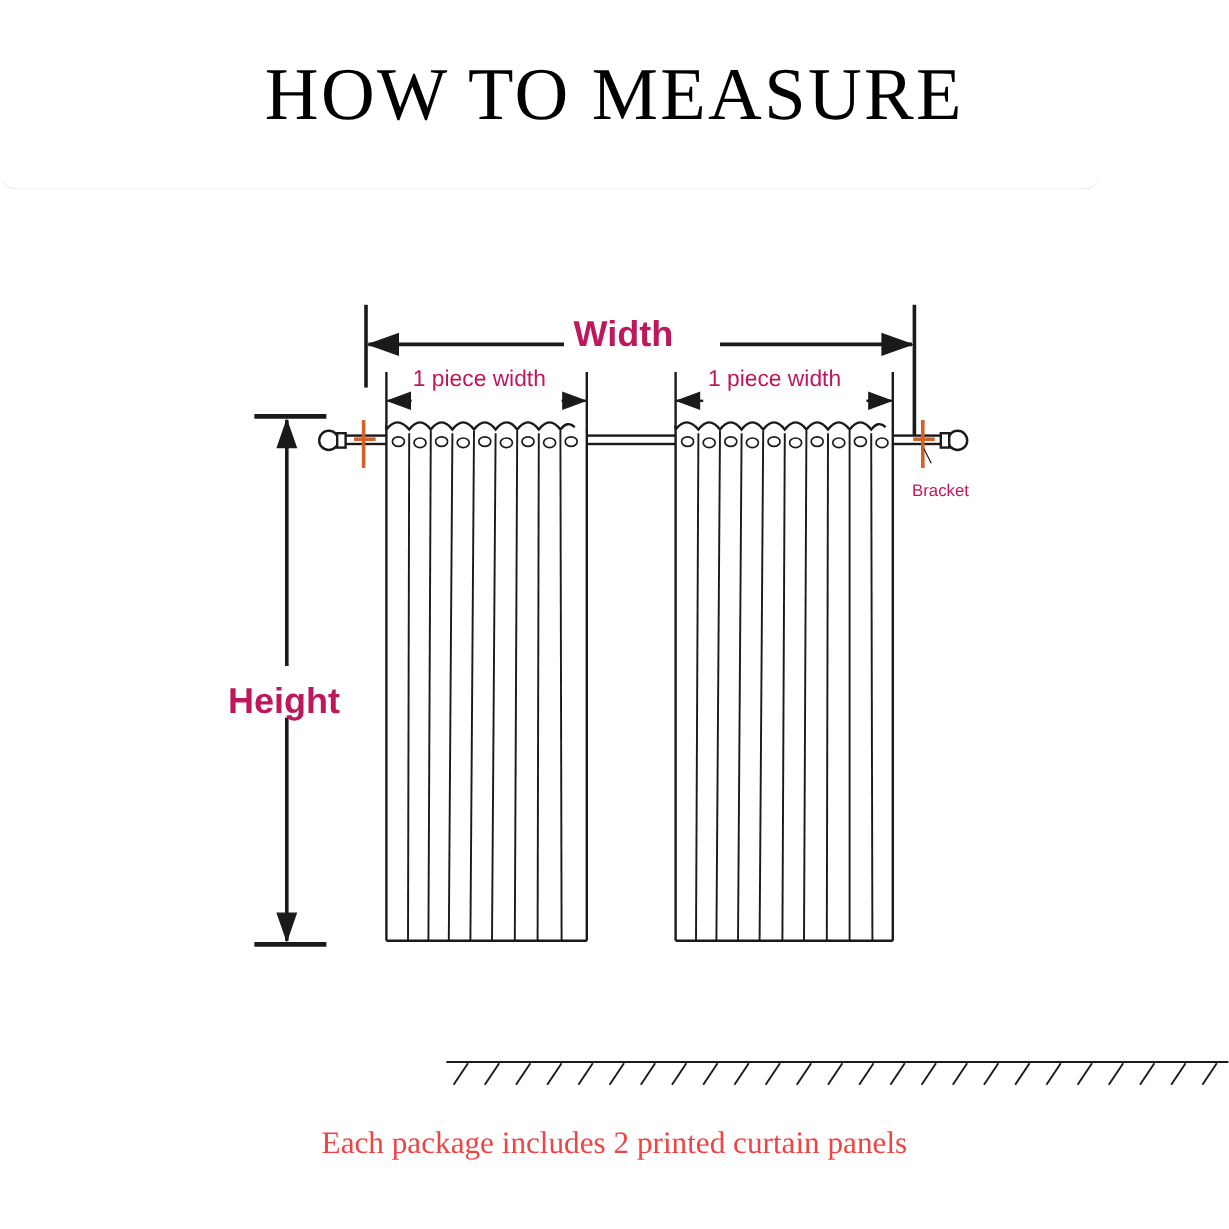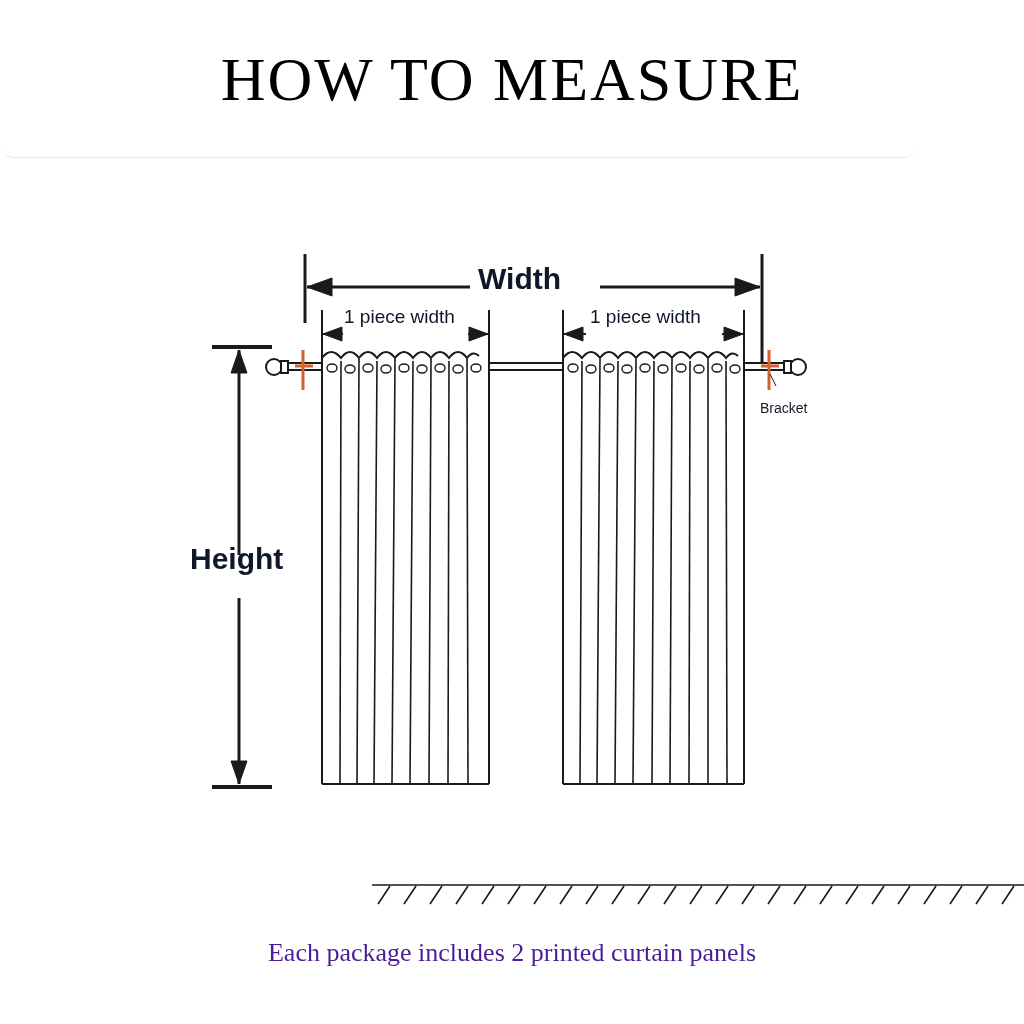--- a/index.html
+++ b/index.html
@@ -51,32 +51,32 @@
   }
   .svg-layer {
     position: absolute;
     left: 0;
     top: 0;
   }
 
   
   .lbl {
     position: absolute;
-    color: #0f172a;
+    color: #be185d;
     white-space: nowrap;
   }
   .lbl-width {
     left: 478px;
     top: 104px;
     font-size: 30px;
     font-weight: bold;
   }
   .lbl-height {
     left: 190px;
-    top: 384px;
+    top: 410px;
     font-size: 30px;
     font-weight: bold;
   }
   .lbl-piece-left {
     left: 344px;
     top: 148px;
     font-size: 19px;
   }
   .lbl-piece-right {
     left: 590px;
@@ -89,21 +89,21 @@
     font-size: 14px;
   }
   .footnote {
     position: absolute;
     left: 0;
     top: 780px;
     width: 1024px;
     text-align: center;
     font-family: "Liberation Serif", serif;
     font-size: 26px;
-    color: #4c1d95;
+    color: #ef4444;
     white-space: nowrap;
   }
 </style>
 </head>
 <body>
 
 <div id="page">
 
   <div class="header">
     <div class="header-title">HOW TO MEASURE</div>

